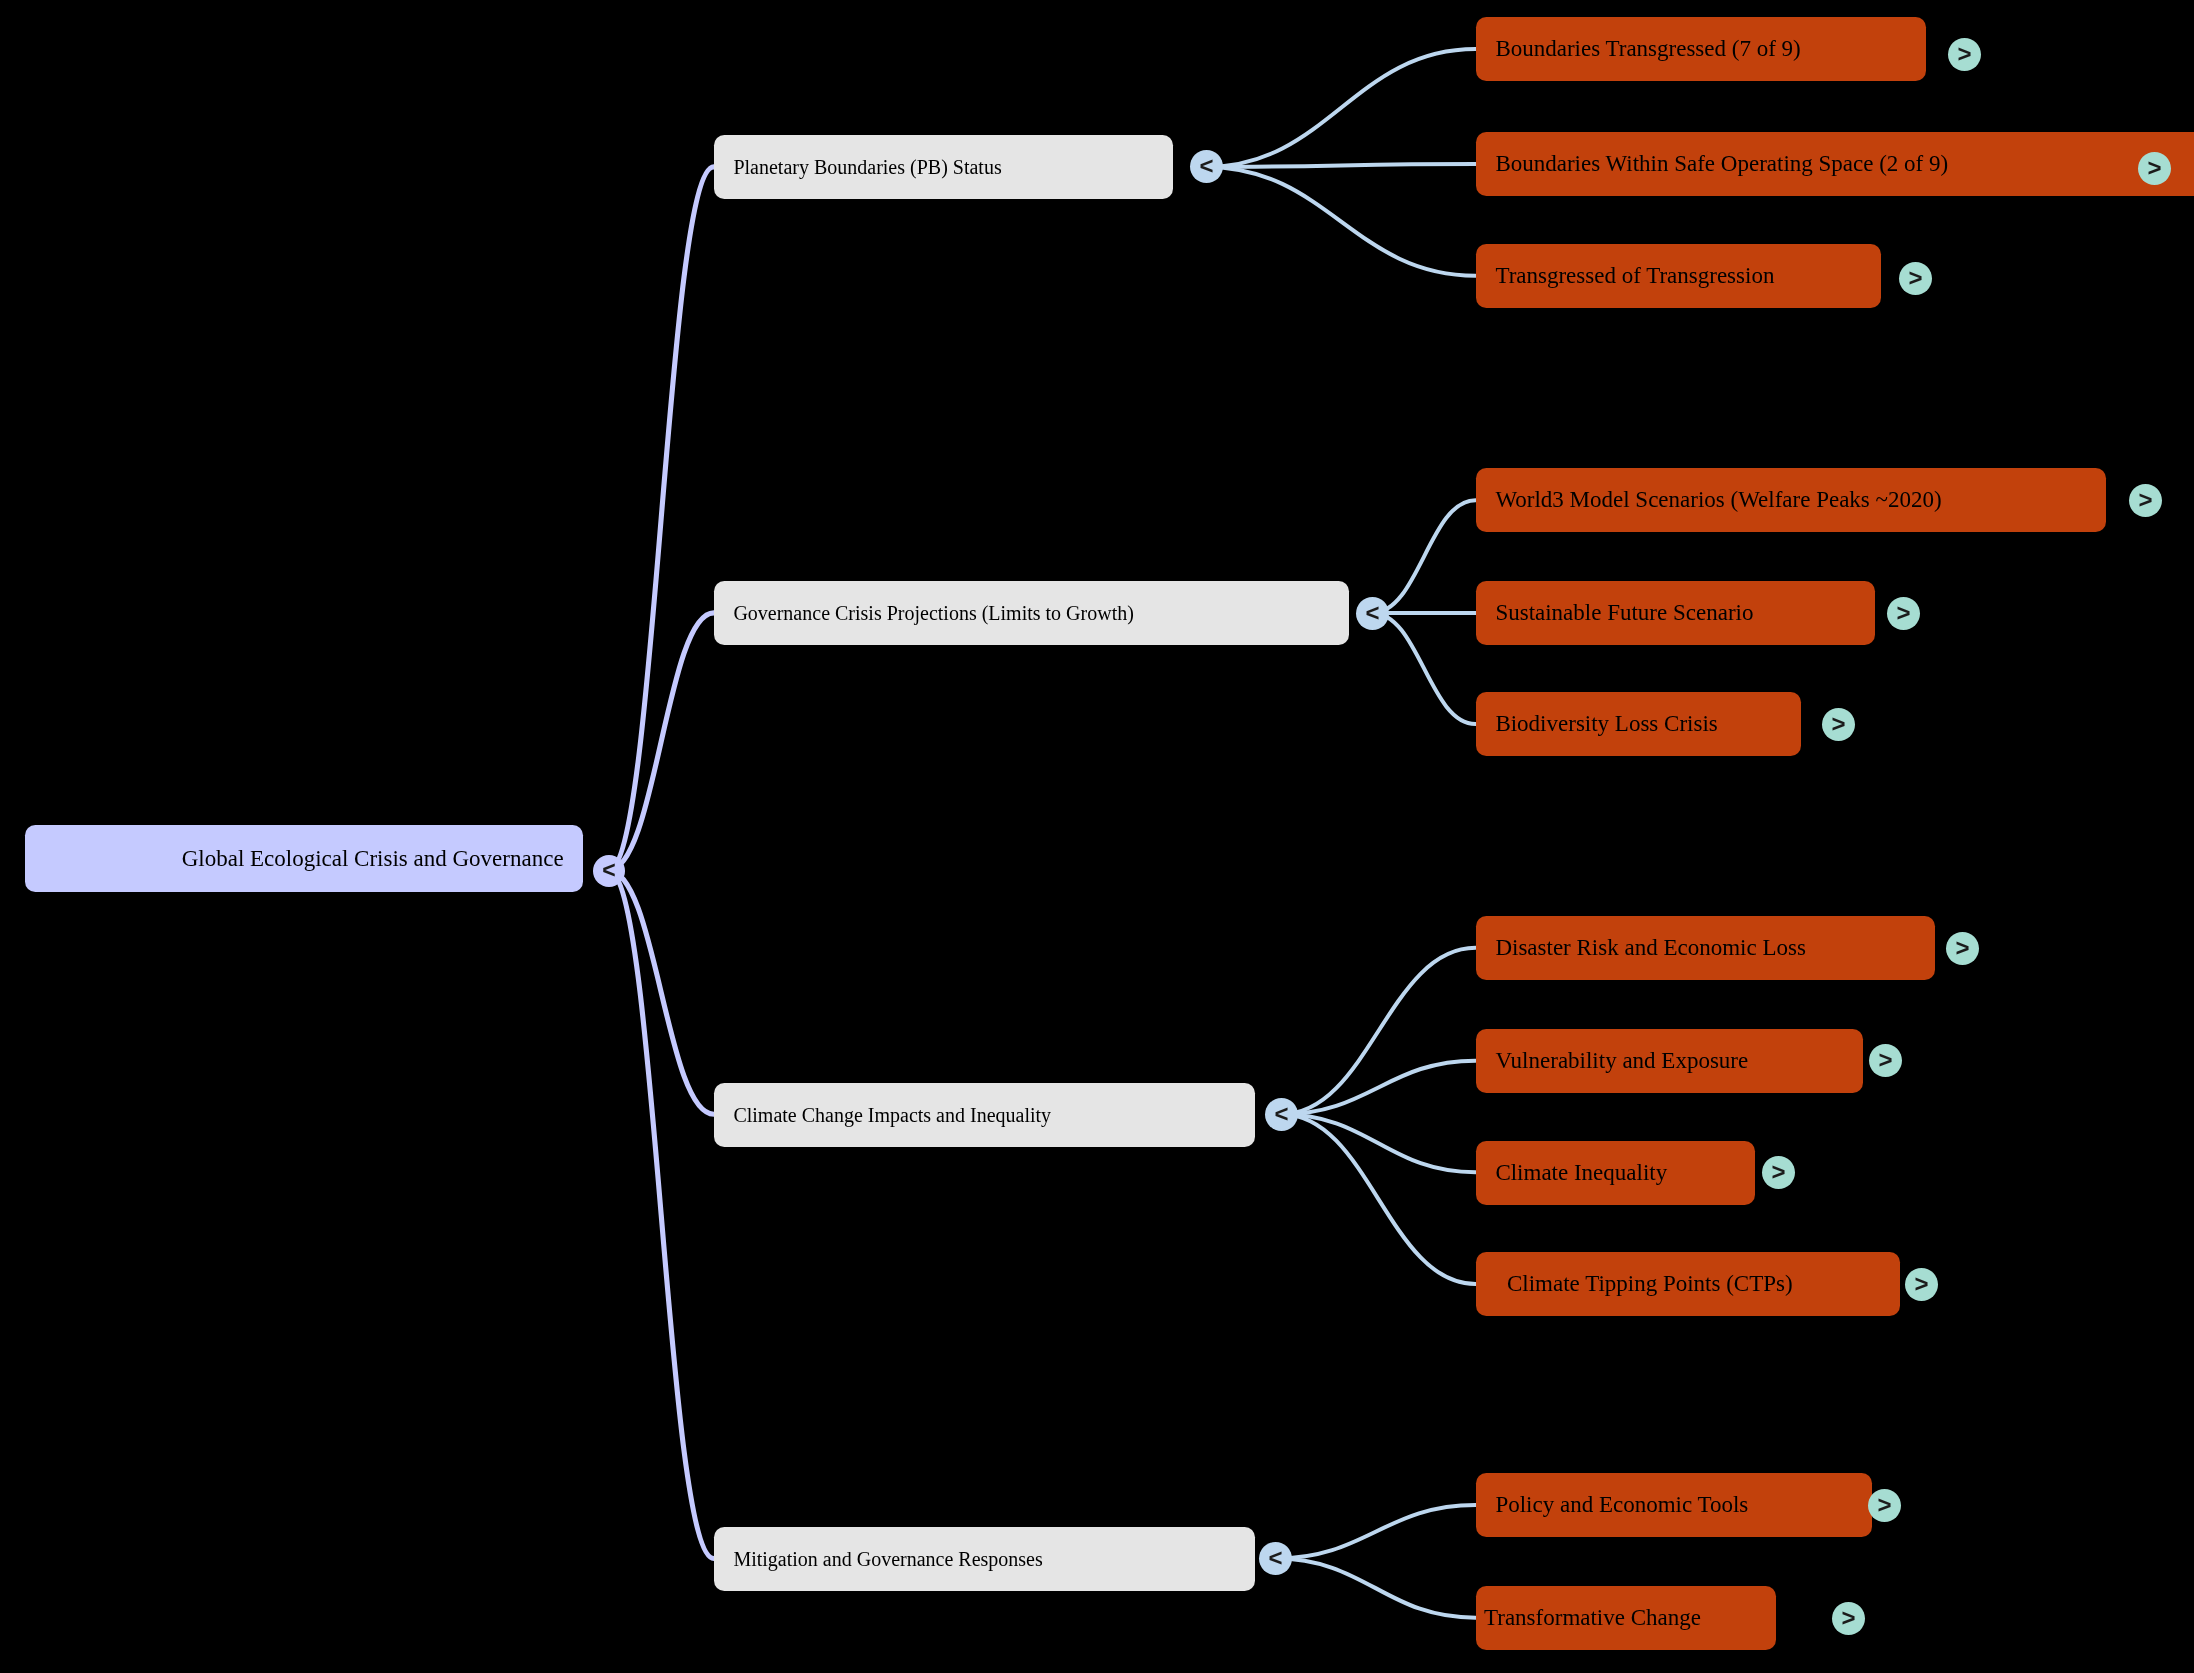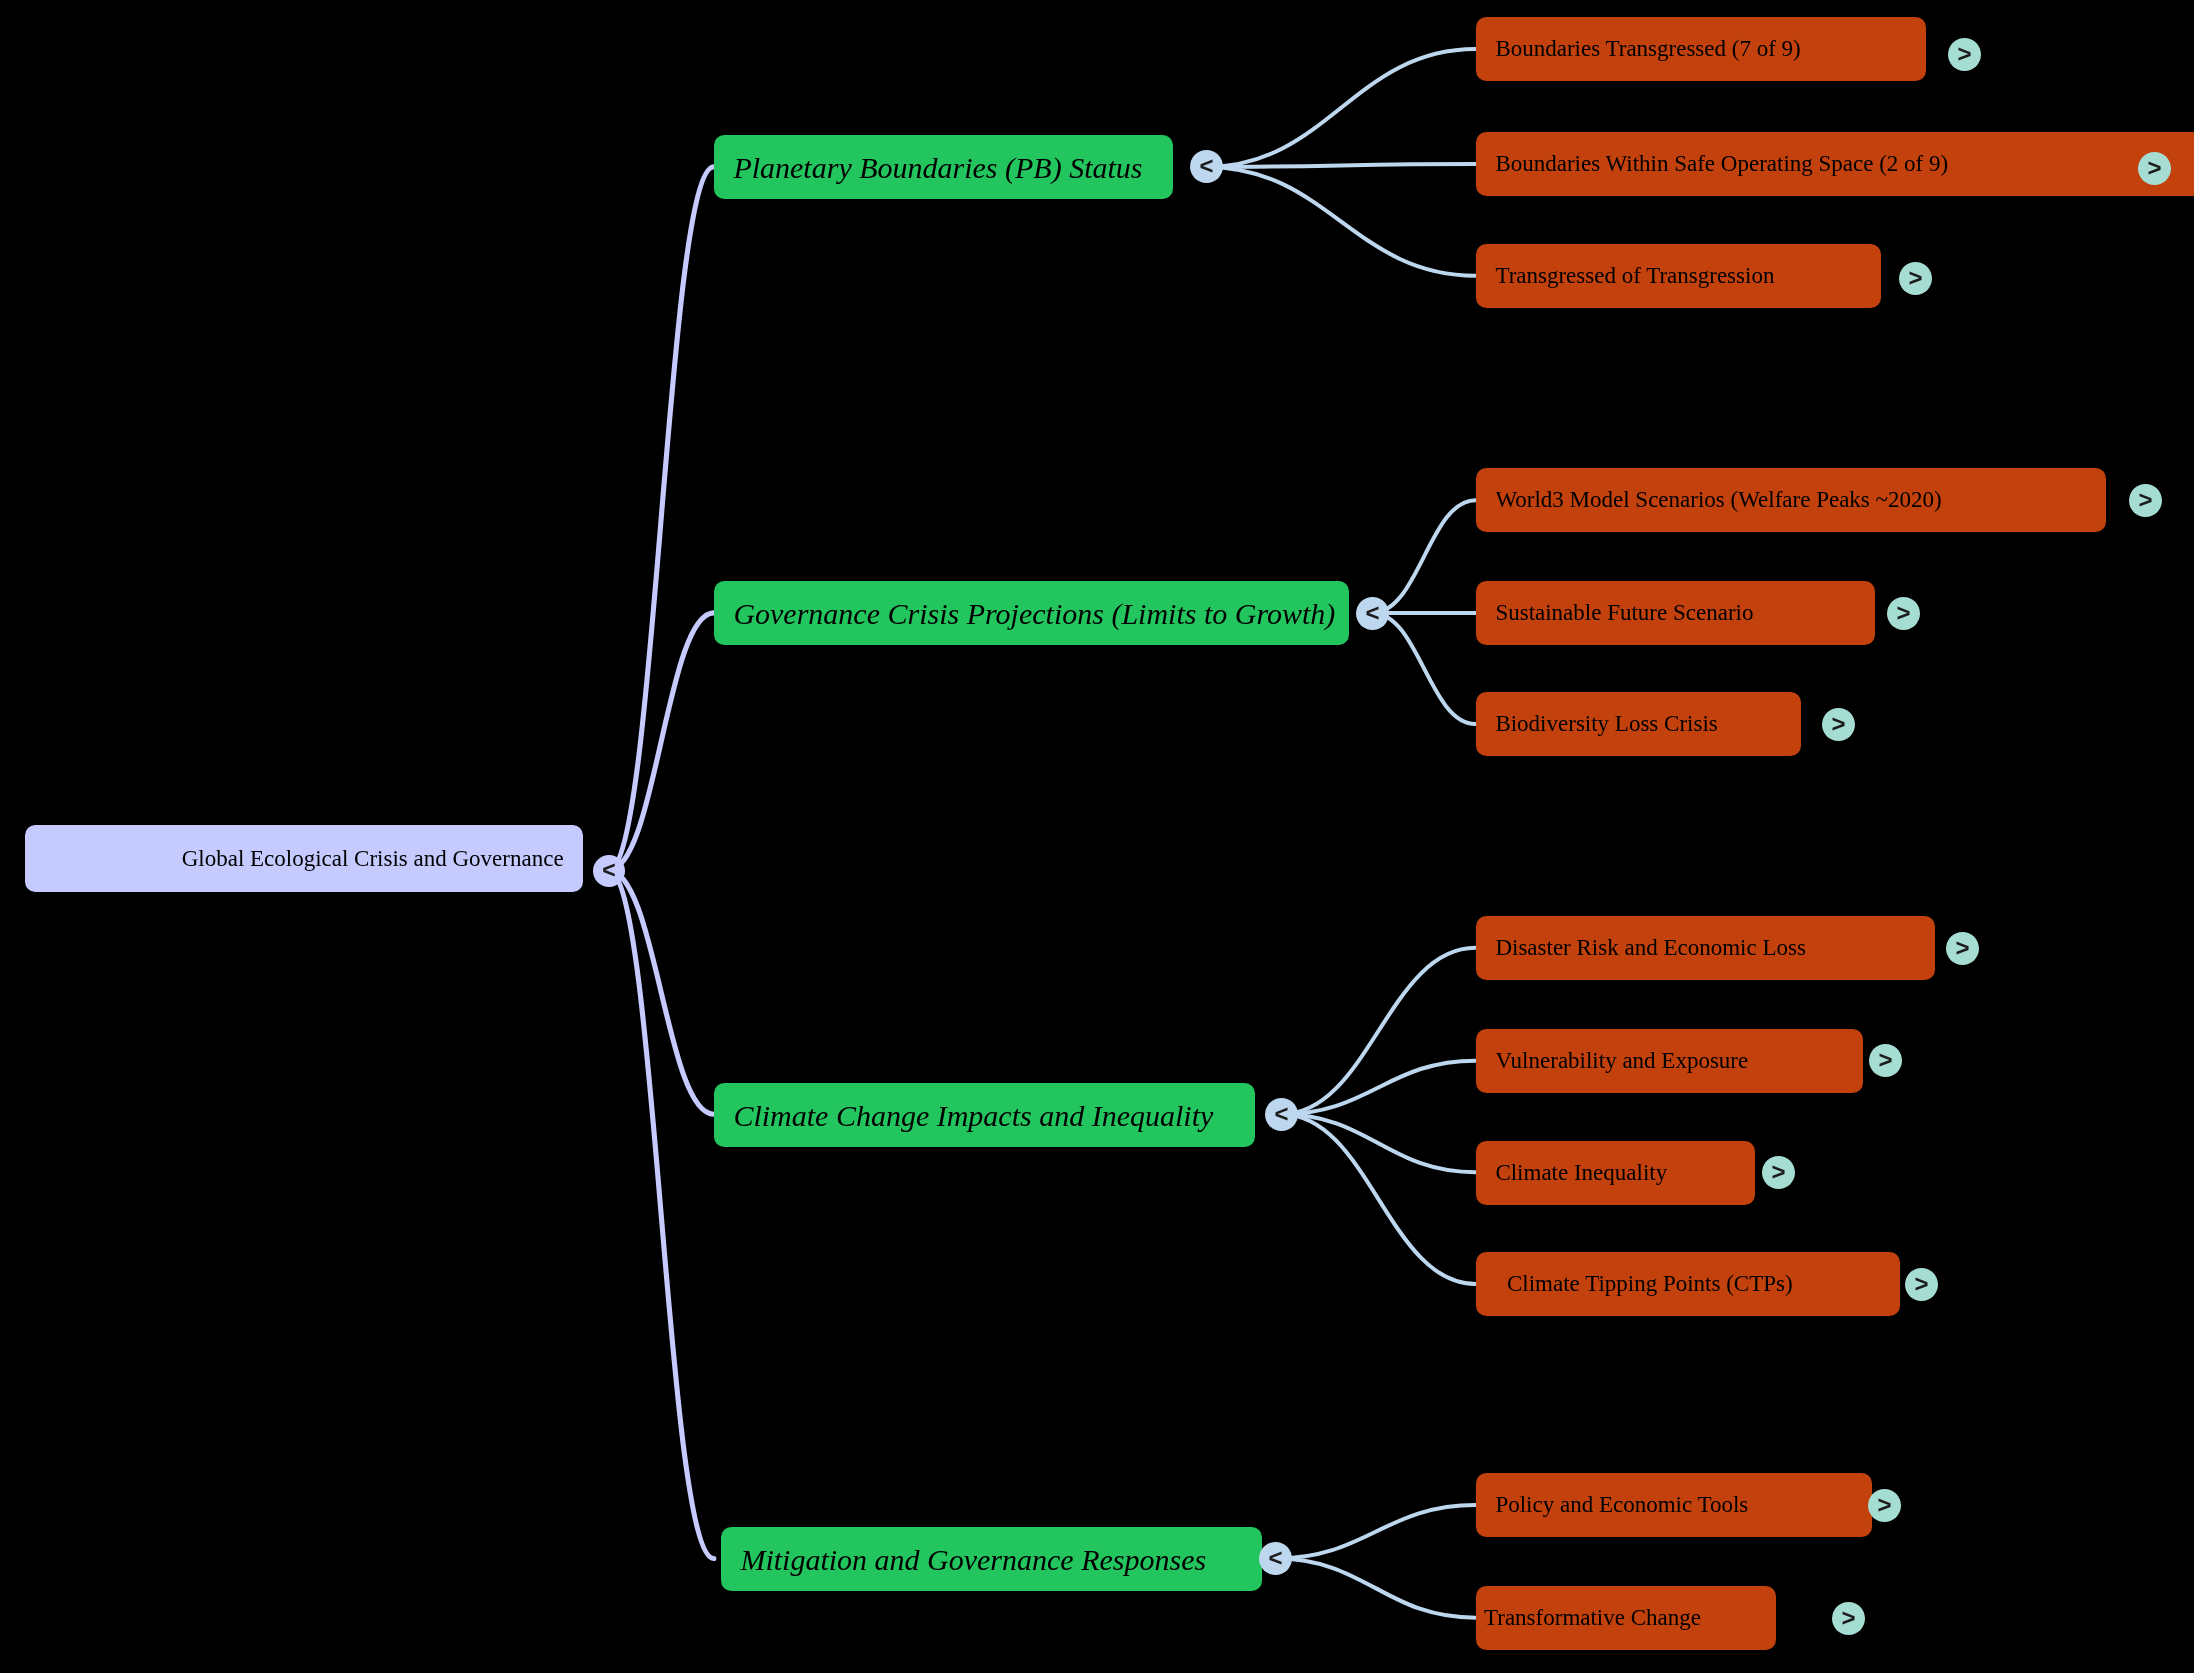--- a/index.html
+++ b/index.html
@@ -37,23 +37,22 @@
     padding: 0 19.4px;
     color: #000000;
     white-space: nowrap;
     line-height: 1.1;
   }
   .node-root {
     background: #c5caff;
     font-size: 23px;
   }
   .node-branch {
-    background: #22c55e;
-    font-size: 30px;
-    font-style: italic;
+    background: #e5e5e5;
+    font-size: 20px;
   }
   .node-leaf {
     background: #c2410c;
     font-size: 23px;
   }
   .toggle {
     position: absolute;
     border-radius: 50%;
     display: flex;
     align-items: center;
@@ -187,21 +186,21 @@
       </div>
       <div class="toggle toggle-leaf" style="left: 1762px; top: 1156px;">
         <span>&gt;</span>
       </div>
       <div class="node node-leaf" style="left: 1476px; top: 1252px; width: 424px; height: 64px; padding-left: 31px;">
         <span>Climate Tipping Points (CTPs)</span>
       </div>
       <div class="toggle toggle-leaf" style="left: 1905px; top: 1268px;">
         <span>&gt;</span>
       </div>
-      <div class="node node-branch" style="left: 714px; top: 1527px; width: 541px; height: 64px; margin-left: 7px;">
+      <div class="node node-branch" style="left: 714px; top: 1527px; width: 541px; height: 64px;">
         <span>Mitigation and Governance Responses</span>
       </div>
       <div class="toggle toggle-branch" style="left: 1259px; top: 1542px;">
         <span>&lt;</span>
       </div>
       <div class="node node-leaf" style="left: 1476px; top: 1473px; width: 396px; height: 64px;">
         <span>Policy and Economic Tools</span>
       </div>
       <div class="toggle toggle-leaf" style="left: 1868px; top: 1489px;">
         <span>&gt;</span>

